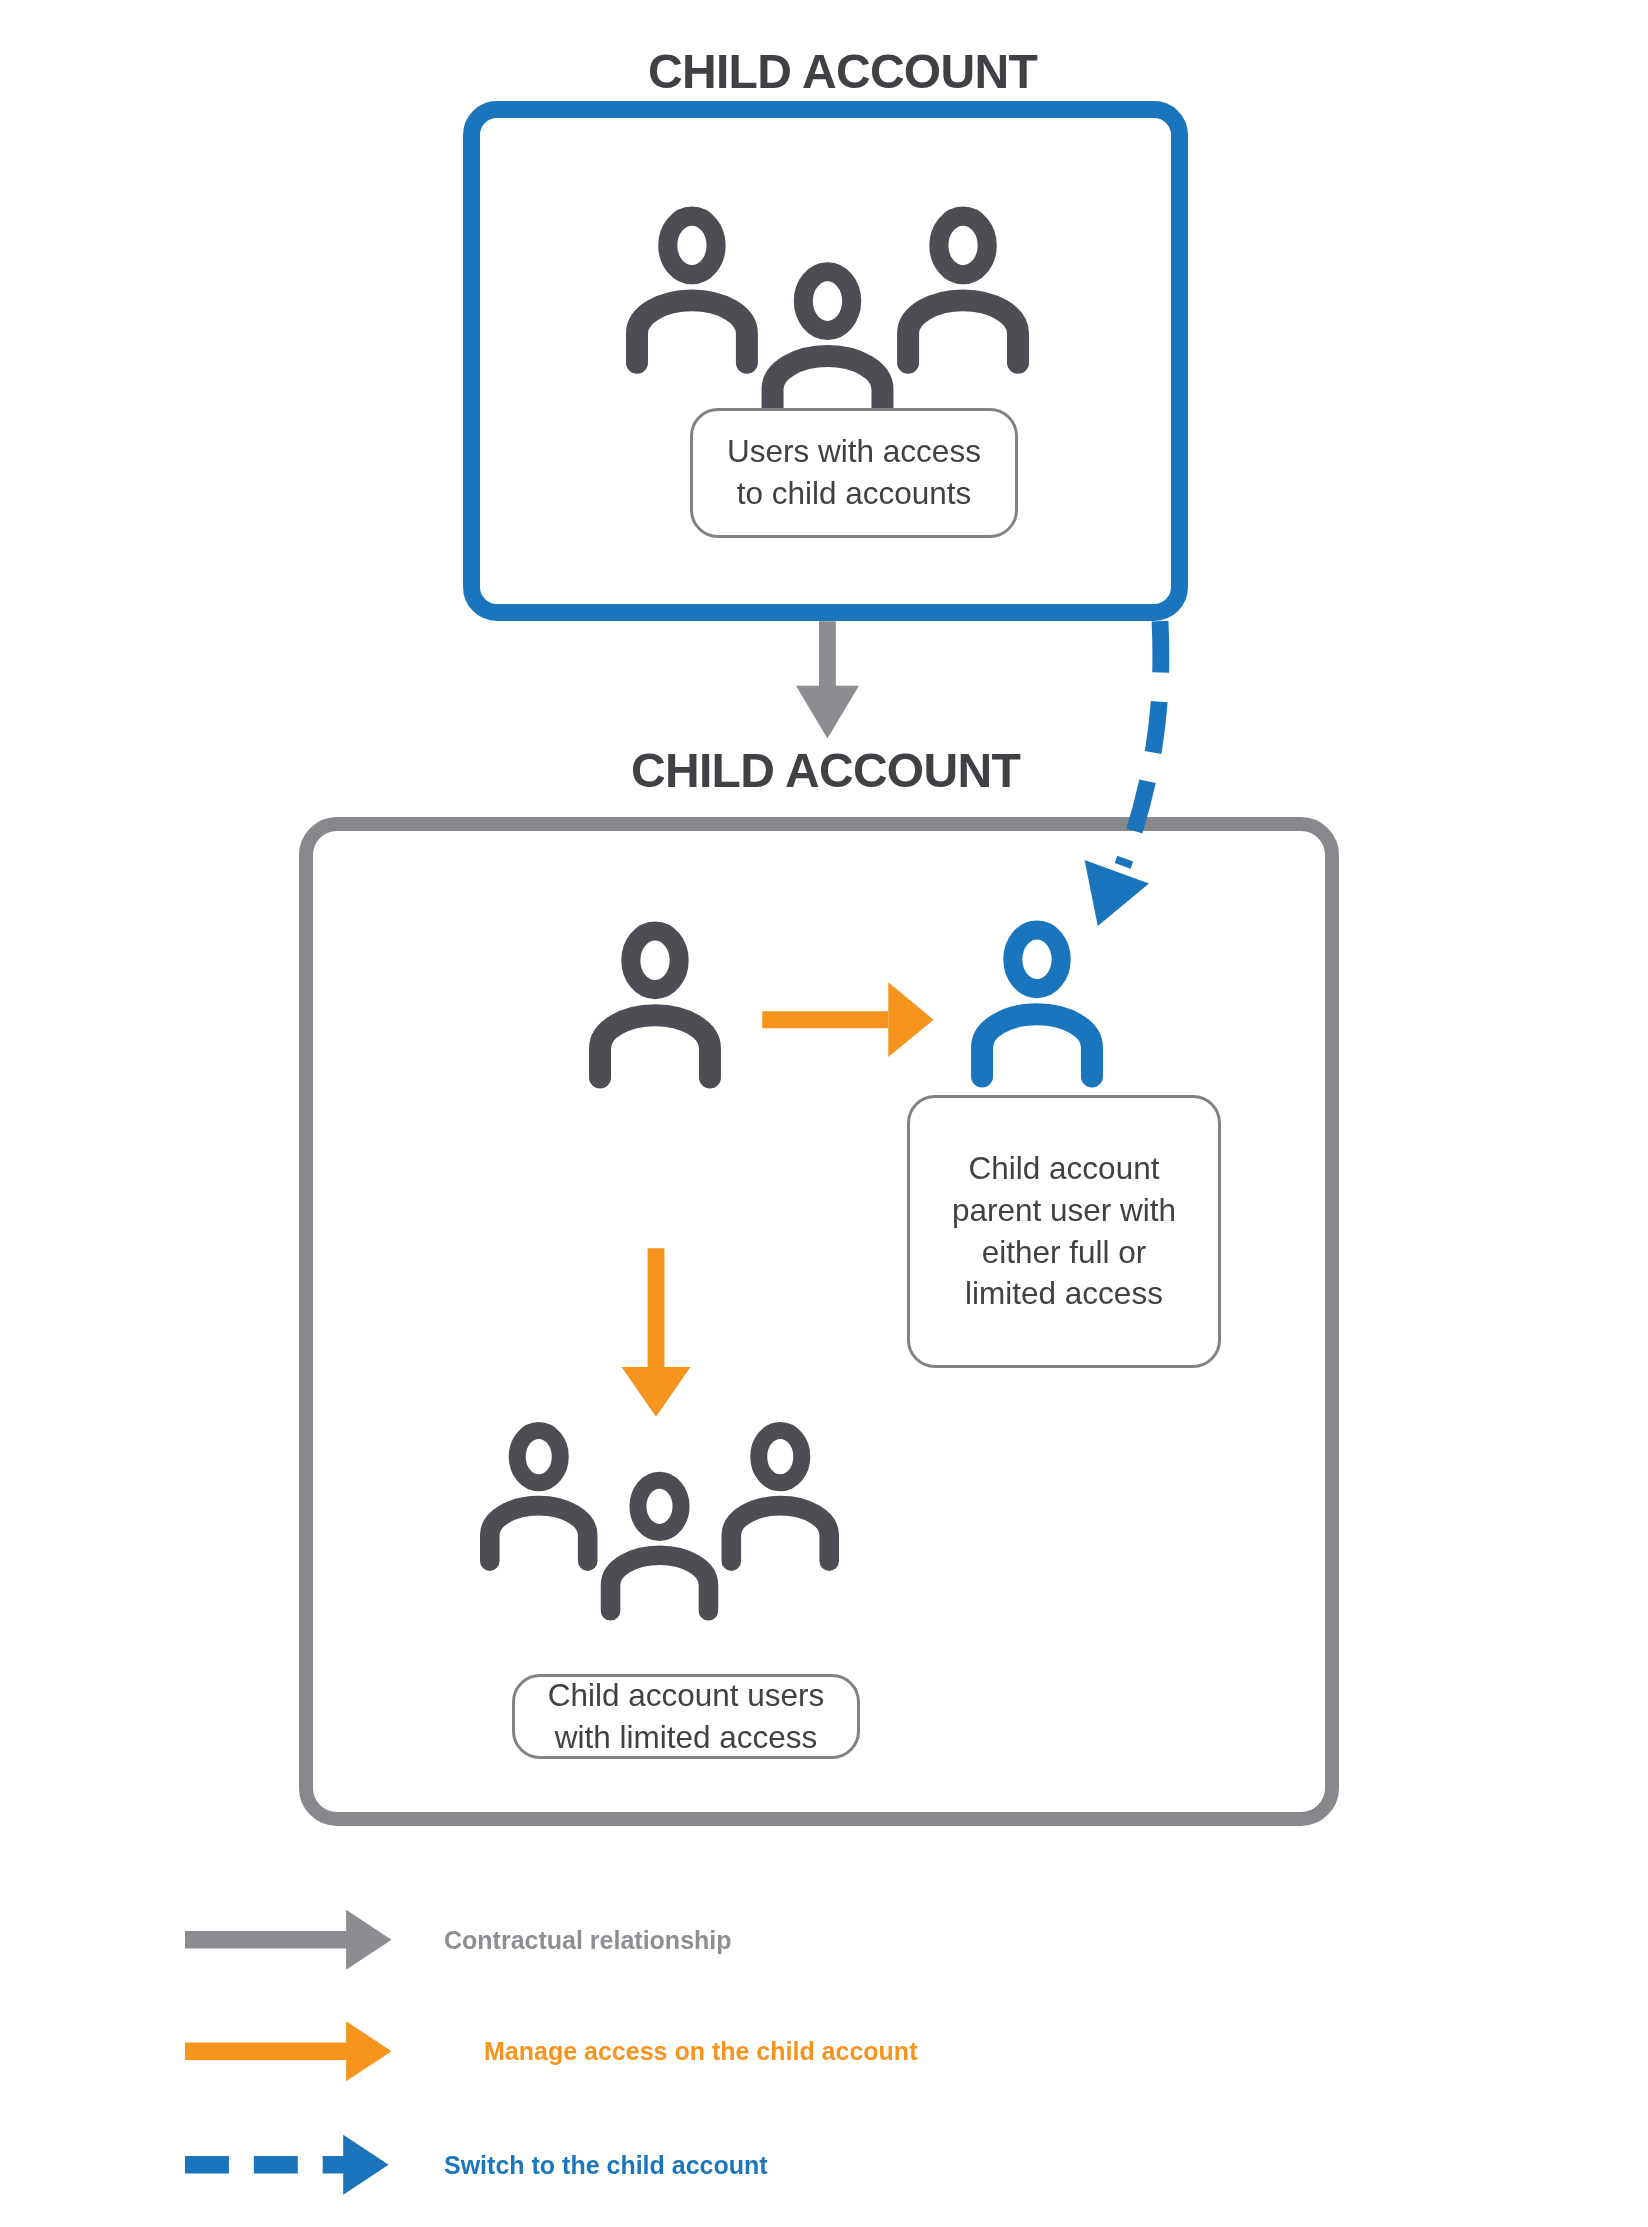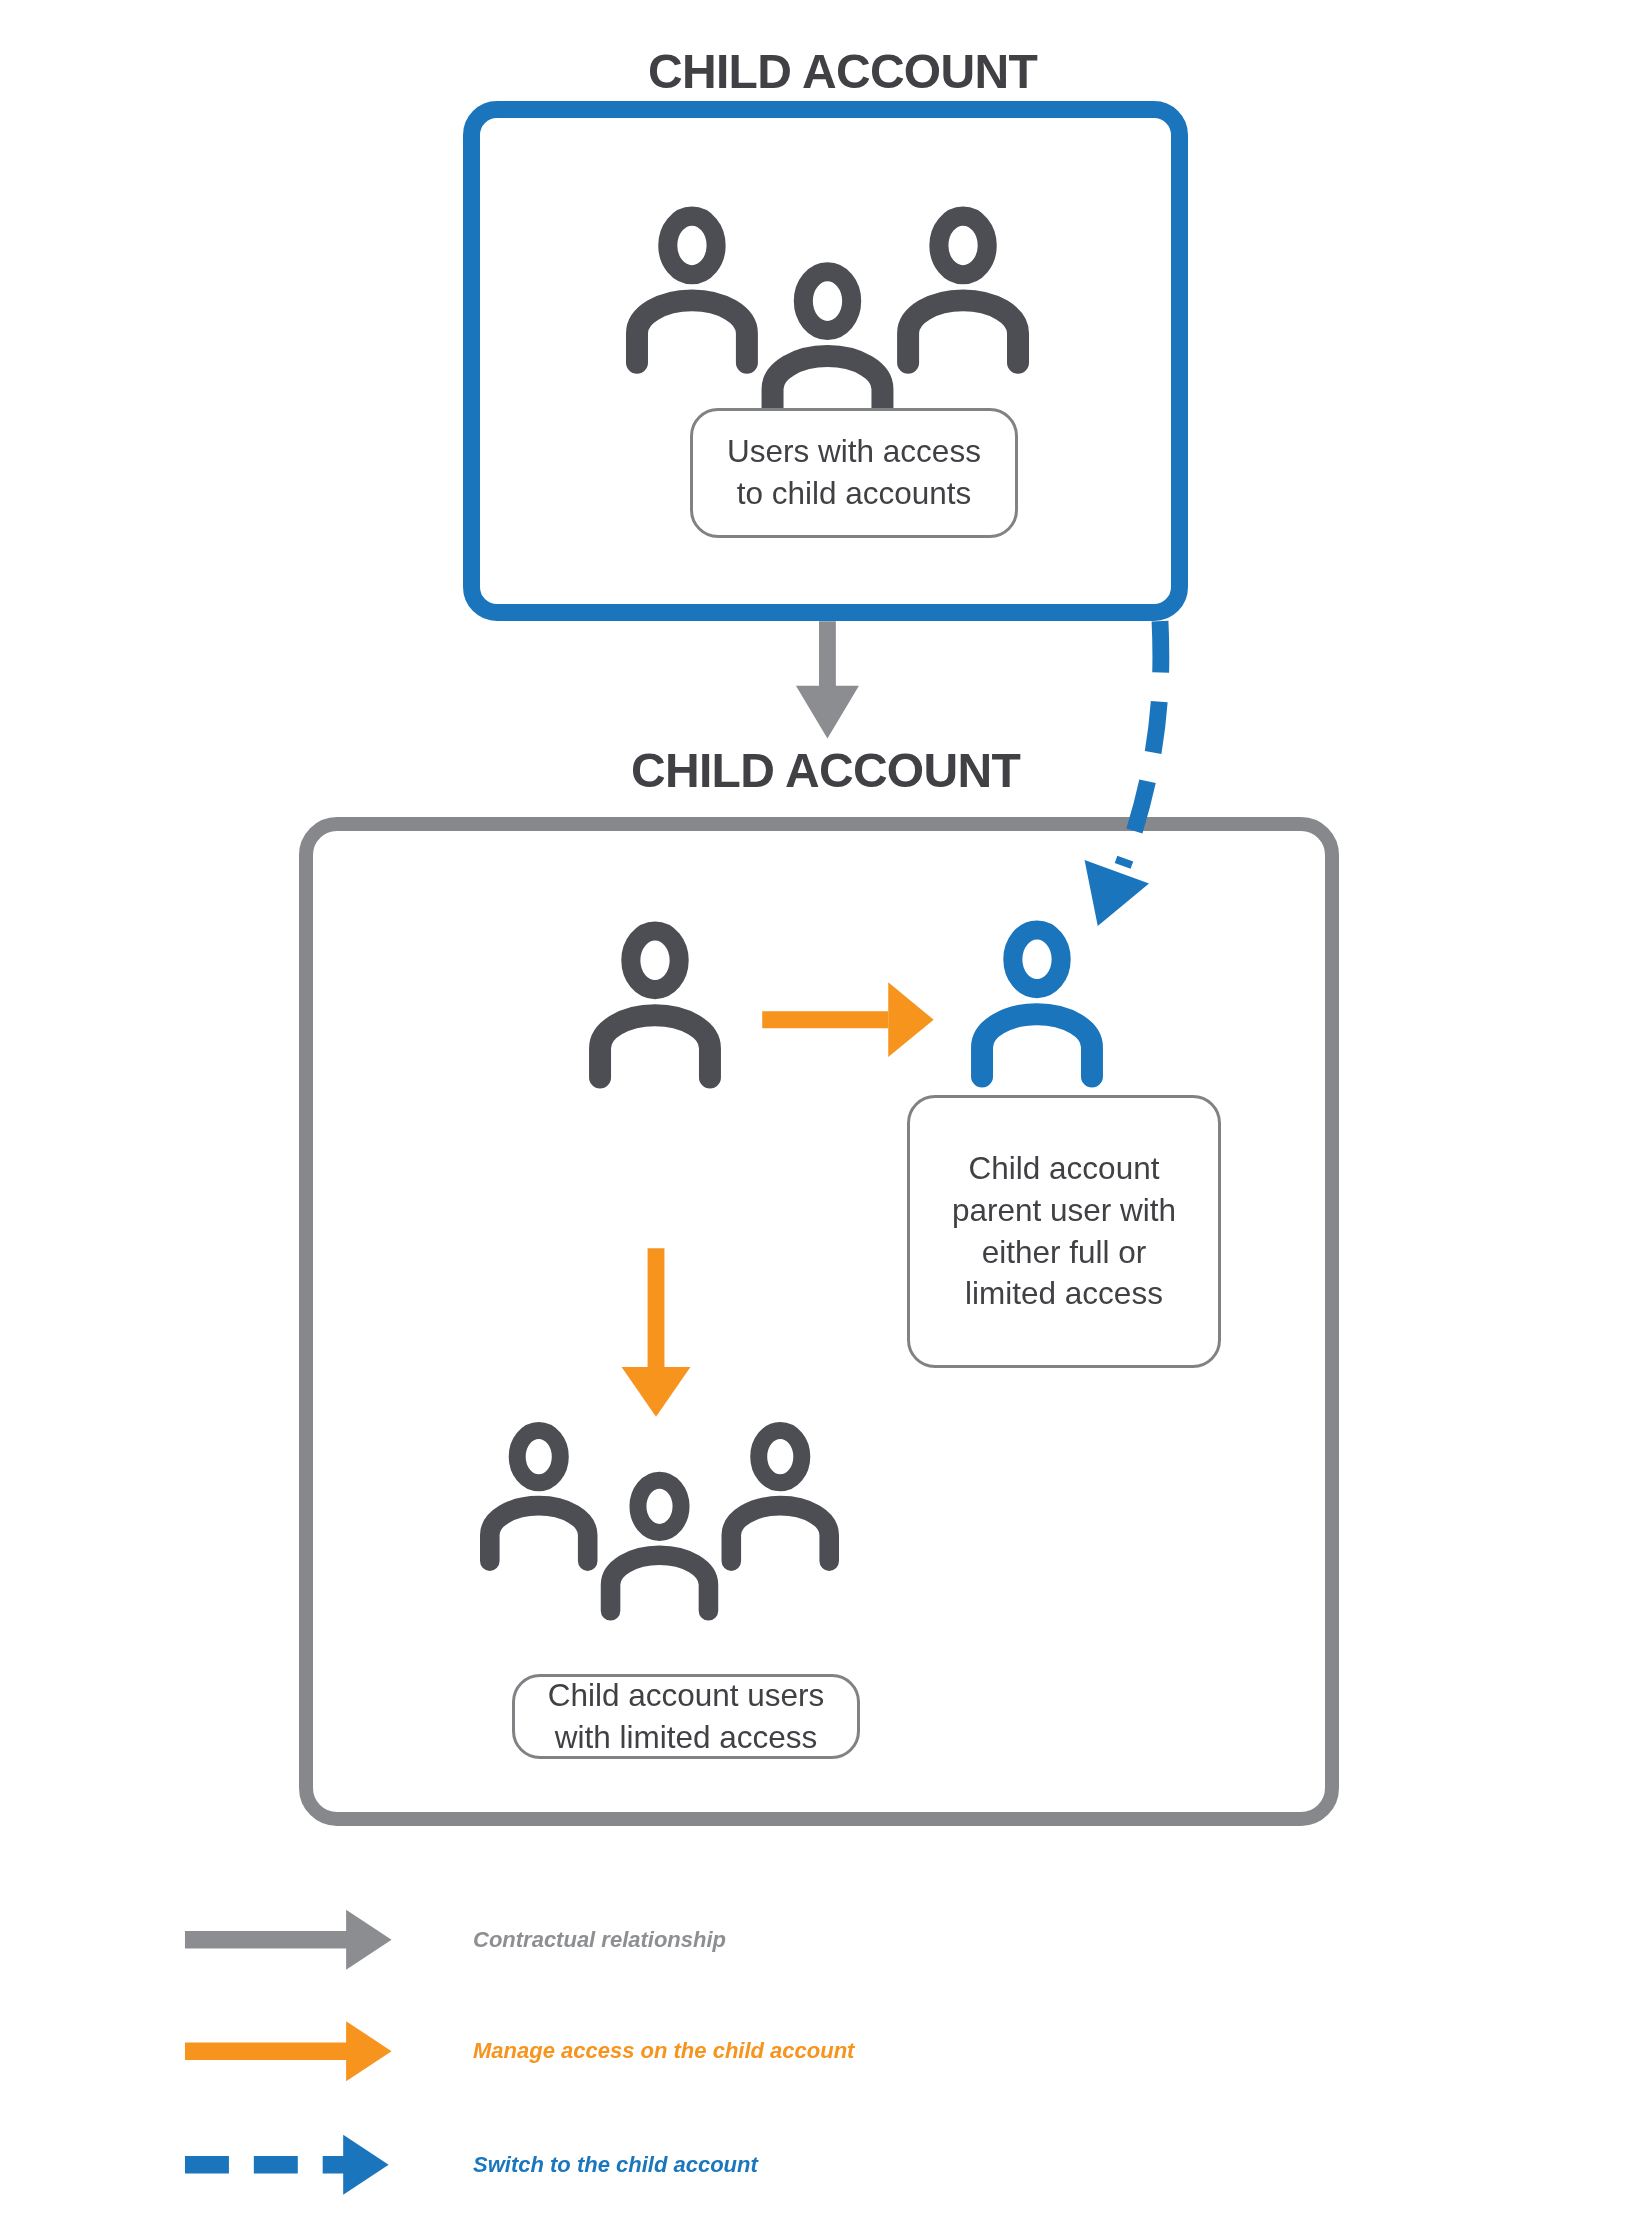--- a/index.html
+++ b/index.html
@@ -27,22 +27,22 @@
   .icon use { stroke:currentColor; }
   .icon-parent-group { left:626px;  top:202px;  width:403px; height:229px; color:var(--icon-dark); }
   .icon-child-group  { left:480px;  top:1418px; width:359px; height:204px; color:var(--icon-dark); }
   .icon-full-user    { left:589px;  top:920px; width:132px; height:170px; color:var(--icon-dark); }
   .icon-parent-user  { left:971px; top:919px; width:132px; height:170px; color:var(--blue); }
 
   .overlay { position:absolute; left:0; top:0; z-index:4; pointer-events:none; }
   .overlay path { fill:none; stroke:currentColor; }
   .overlay polygon { fill:currentColor; stroke:none; }
 
-  .legend-label { position:absolute; left:473px; height:48px; line-height:48px;
-                  font-size:22px; font-weight:bold; z-index:3;font-style:italic; }
+  .legend-label { position:absolute; left:444px; height:48px; line-height:48px;
+                  font-size:25px; font-weight:bold; z-index:3; }
 </style>
 </head>
 <body>
 
 <svg width="0" height="0" style="position:absolute" aria-hidden="true">
   <defs>
     <g id="person">
       <ellipse cx="90" cy="55" rx="33" ry="40" fill="none" stroke-width="26"></ellipse>
       <path d="M15 215 V175 A75 45 0 0 1 165 175 V215" fill="none" stroke-width="30" stroke-linecap="round"></path>
     </g>
@@ -129,17 +129,17 @@
       <polygon points="472,2759 472,2841 534,2800"></polygon>
     </g>
 
     <g style="color:var(--blue)">
       <path d="M252 2955 H470" stroke-width="24" stroke-dasharray="60 34"></path>
       <polygon points="468,2914 468,2996 530,2955"></polygon>
     </g>
   </svg>
 
   <div class="legend-label" style="top: 1916px; color: rgb(141, 143, 146);">Contractual relationship</div>
-  <div class="legend-label" style="top: 2027px; color: rgb(247, 148, 30);">Manage access on the child account</div>
+  <div class="legend-label" style="top: 2027px; color: rgb(247, 148, 30); margin-left: 40px;">Manage access on the child account</div>
   <div class="legend-label" style="top: 2141px; color: rgb(27, 119, 189);">Switch to the child account</div>
 
 </div>
 
 
 </body></html>

